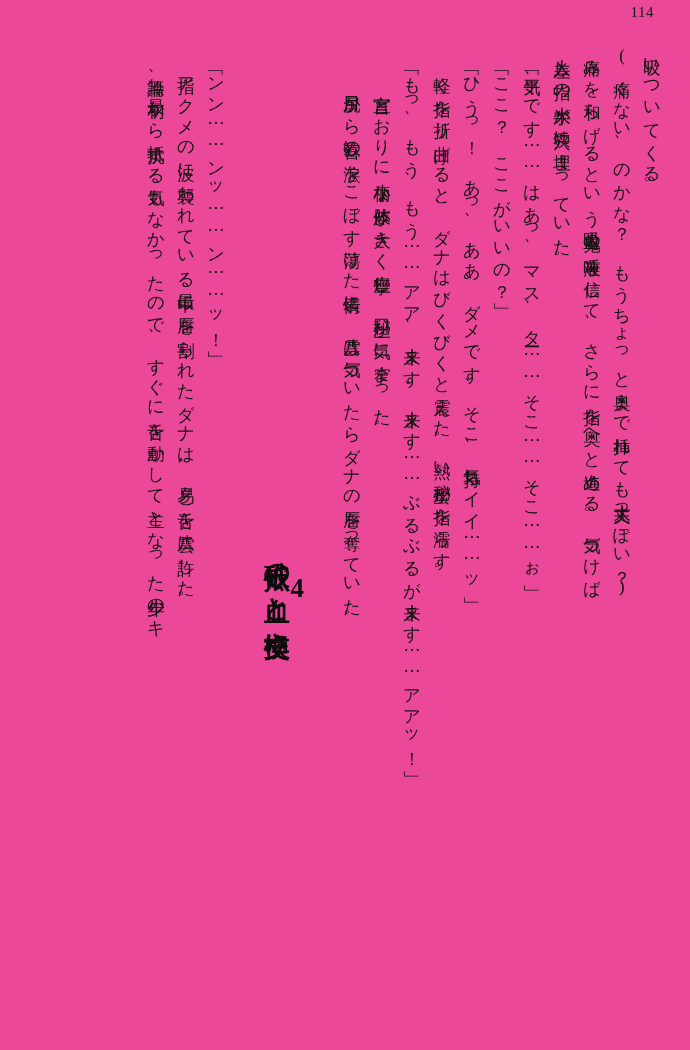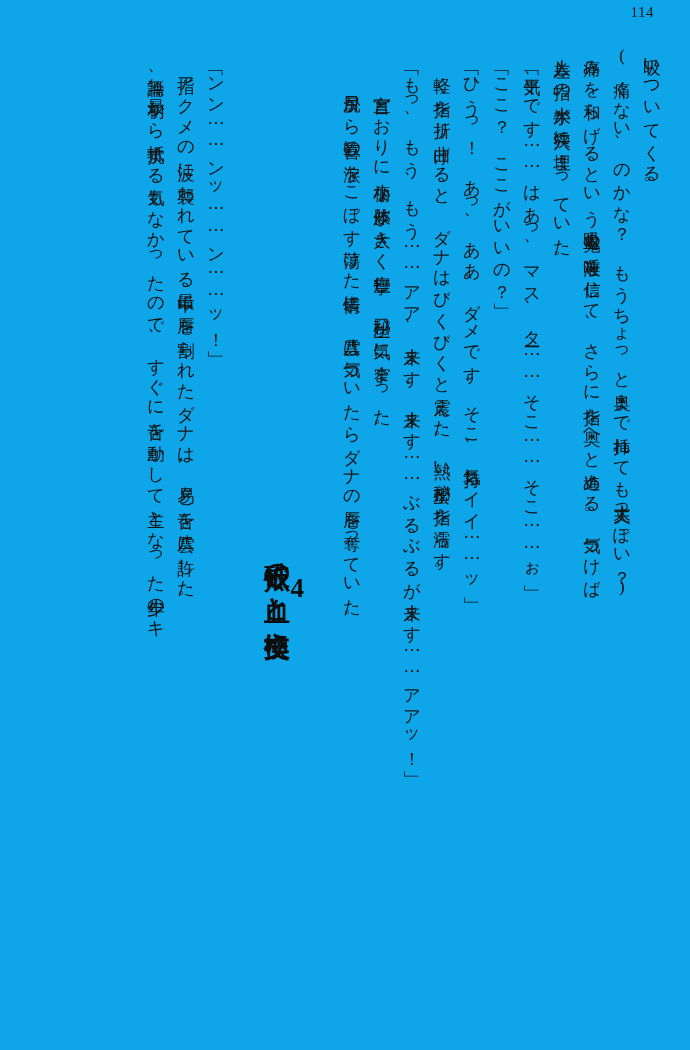--- a/index.html
+++ b/index.html
@@ -4,21 +4,21 @@
 <style>
   html, body {
     margin: 0;
     padding: 0;
     background: #ffffff;
   }
   .page {
     position: relative;
     width: 690px;
     height: 1050px;
-    background: #0ea5e9;
+    background: #ec4899;
     overflow: hidden;
     font-family: "DejaVu Serif", "Liberation Serif", serif;
     color: #111111;
   }
   .page-number {
     position: absolute;
     top: 4px;
     right: 36px;
     font-size: 15px;
     font-family: "Liberation Serif", serif;

